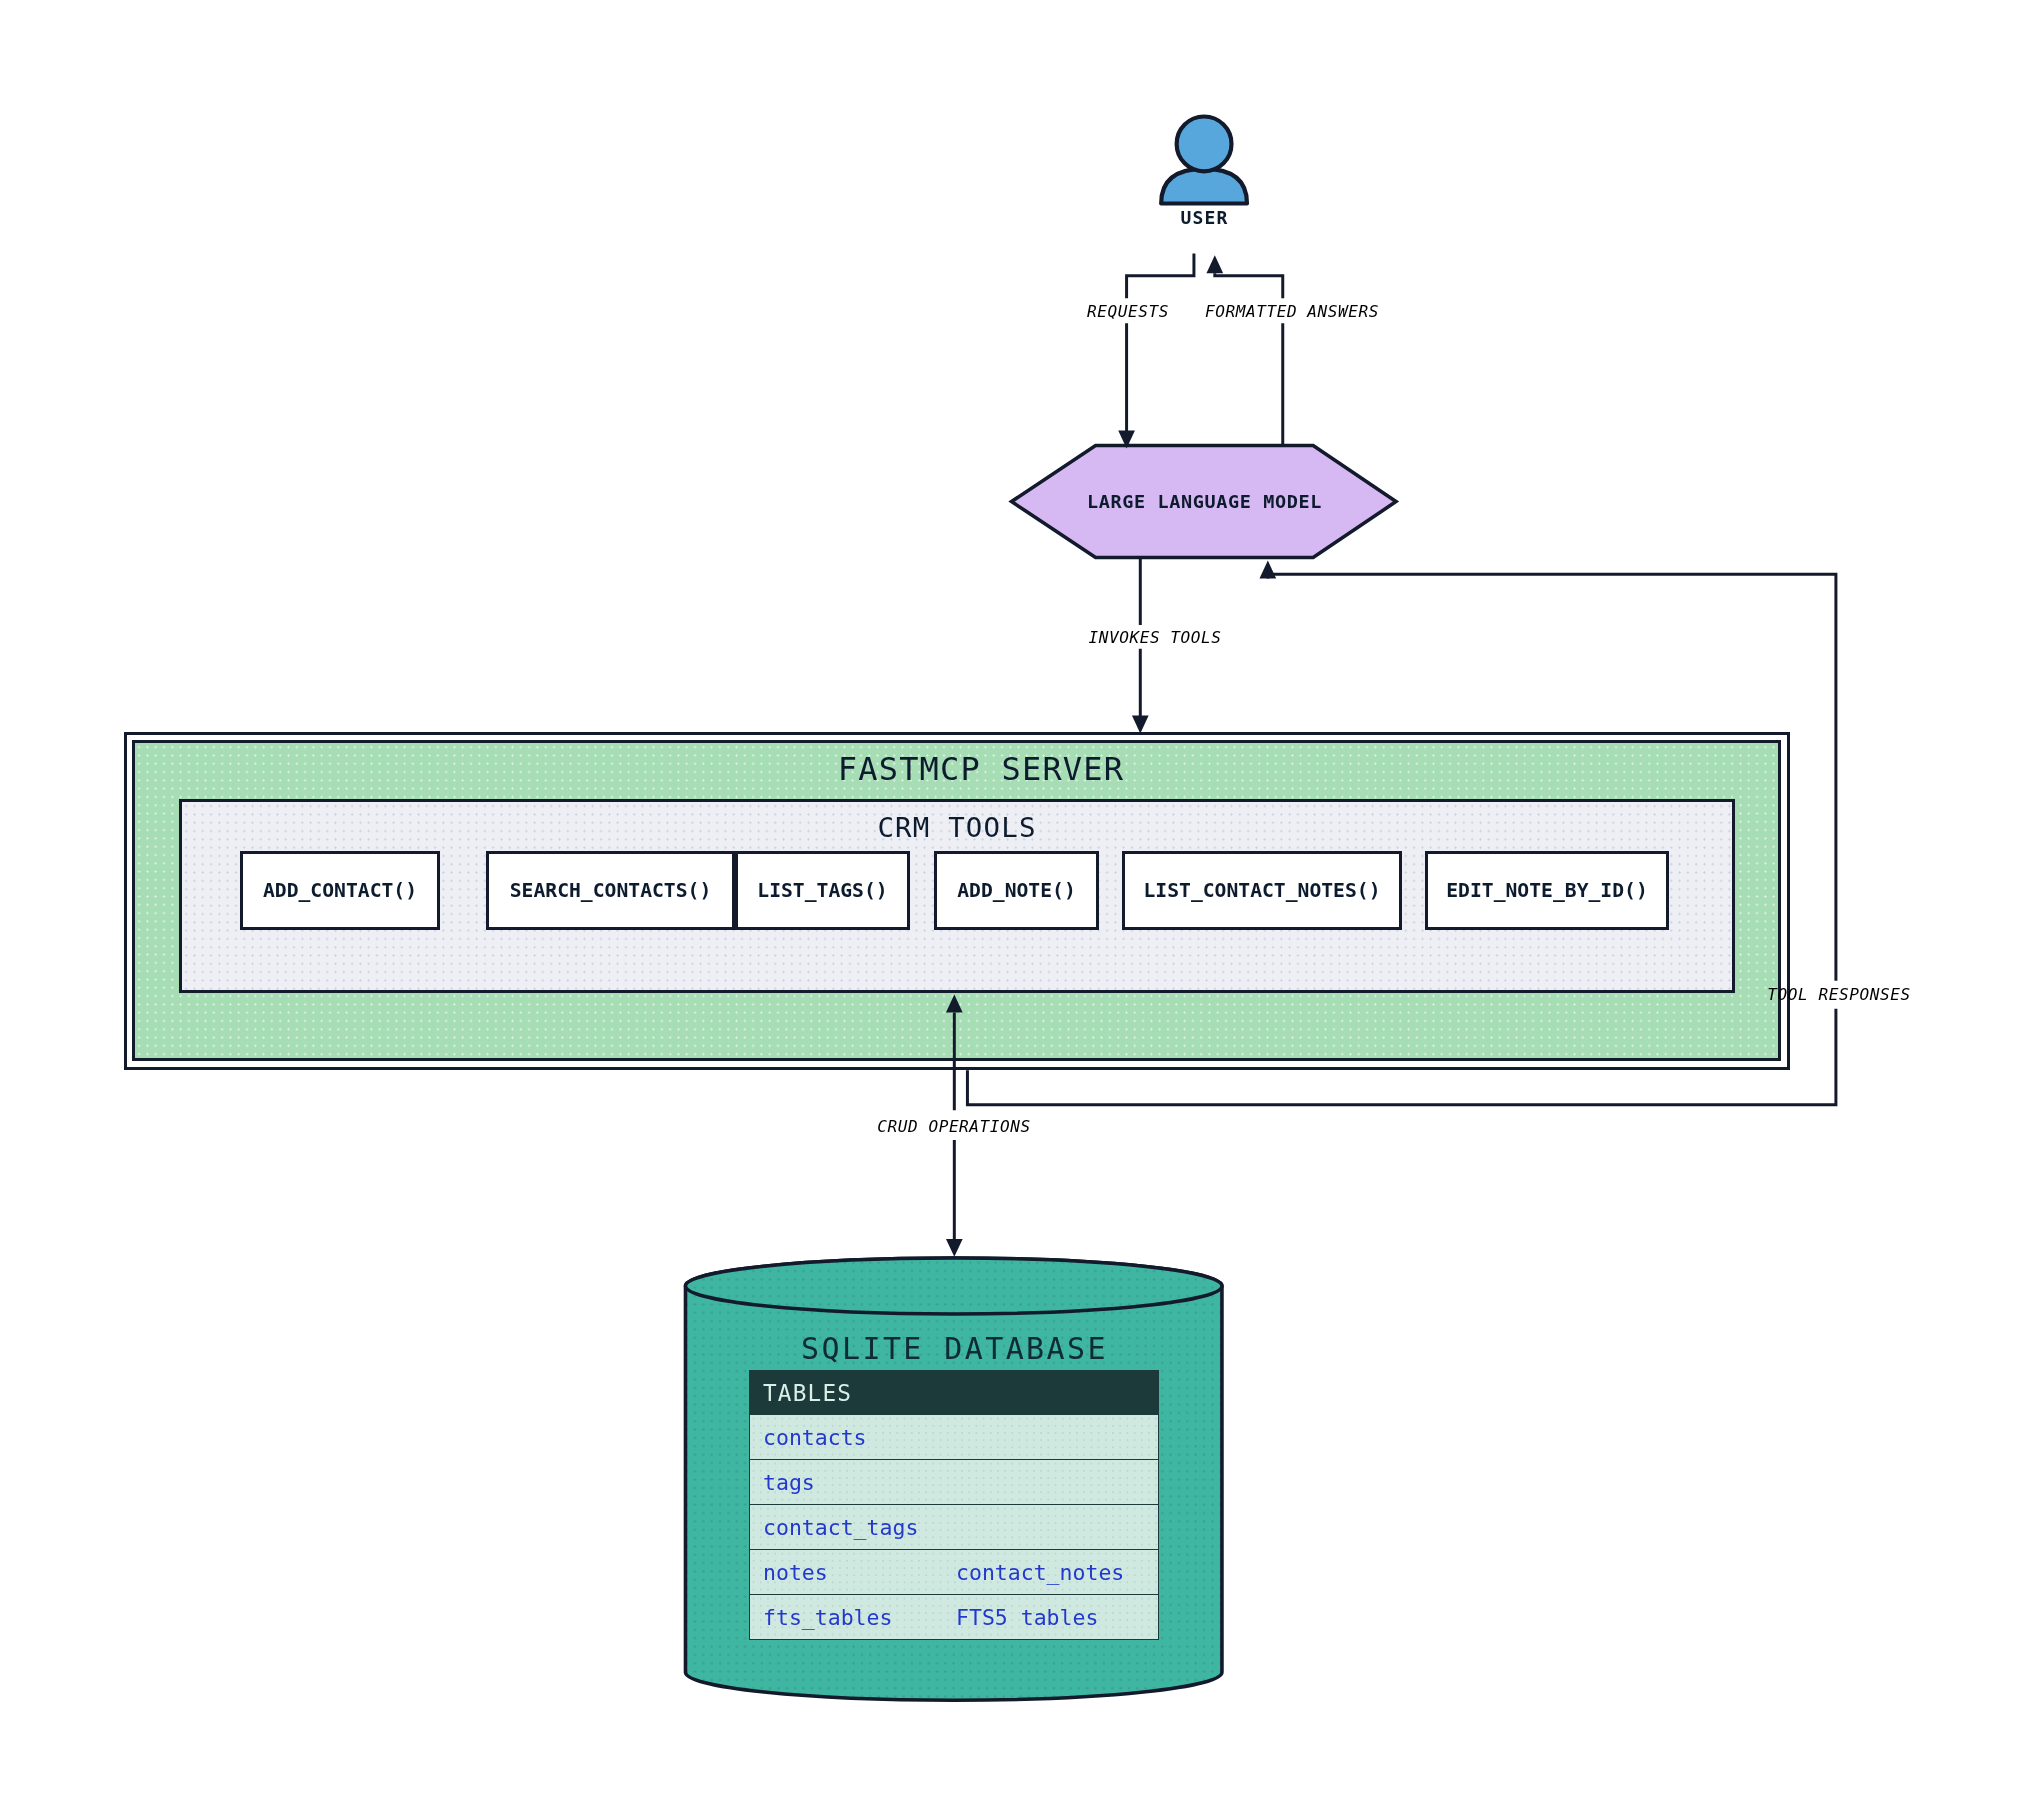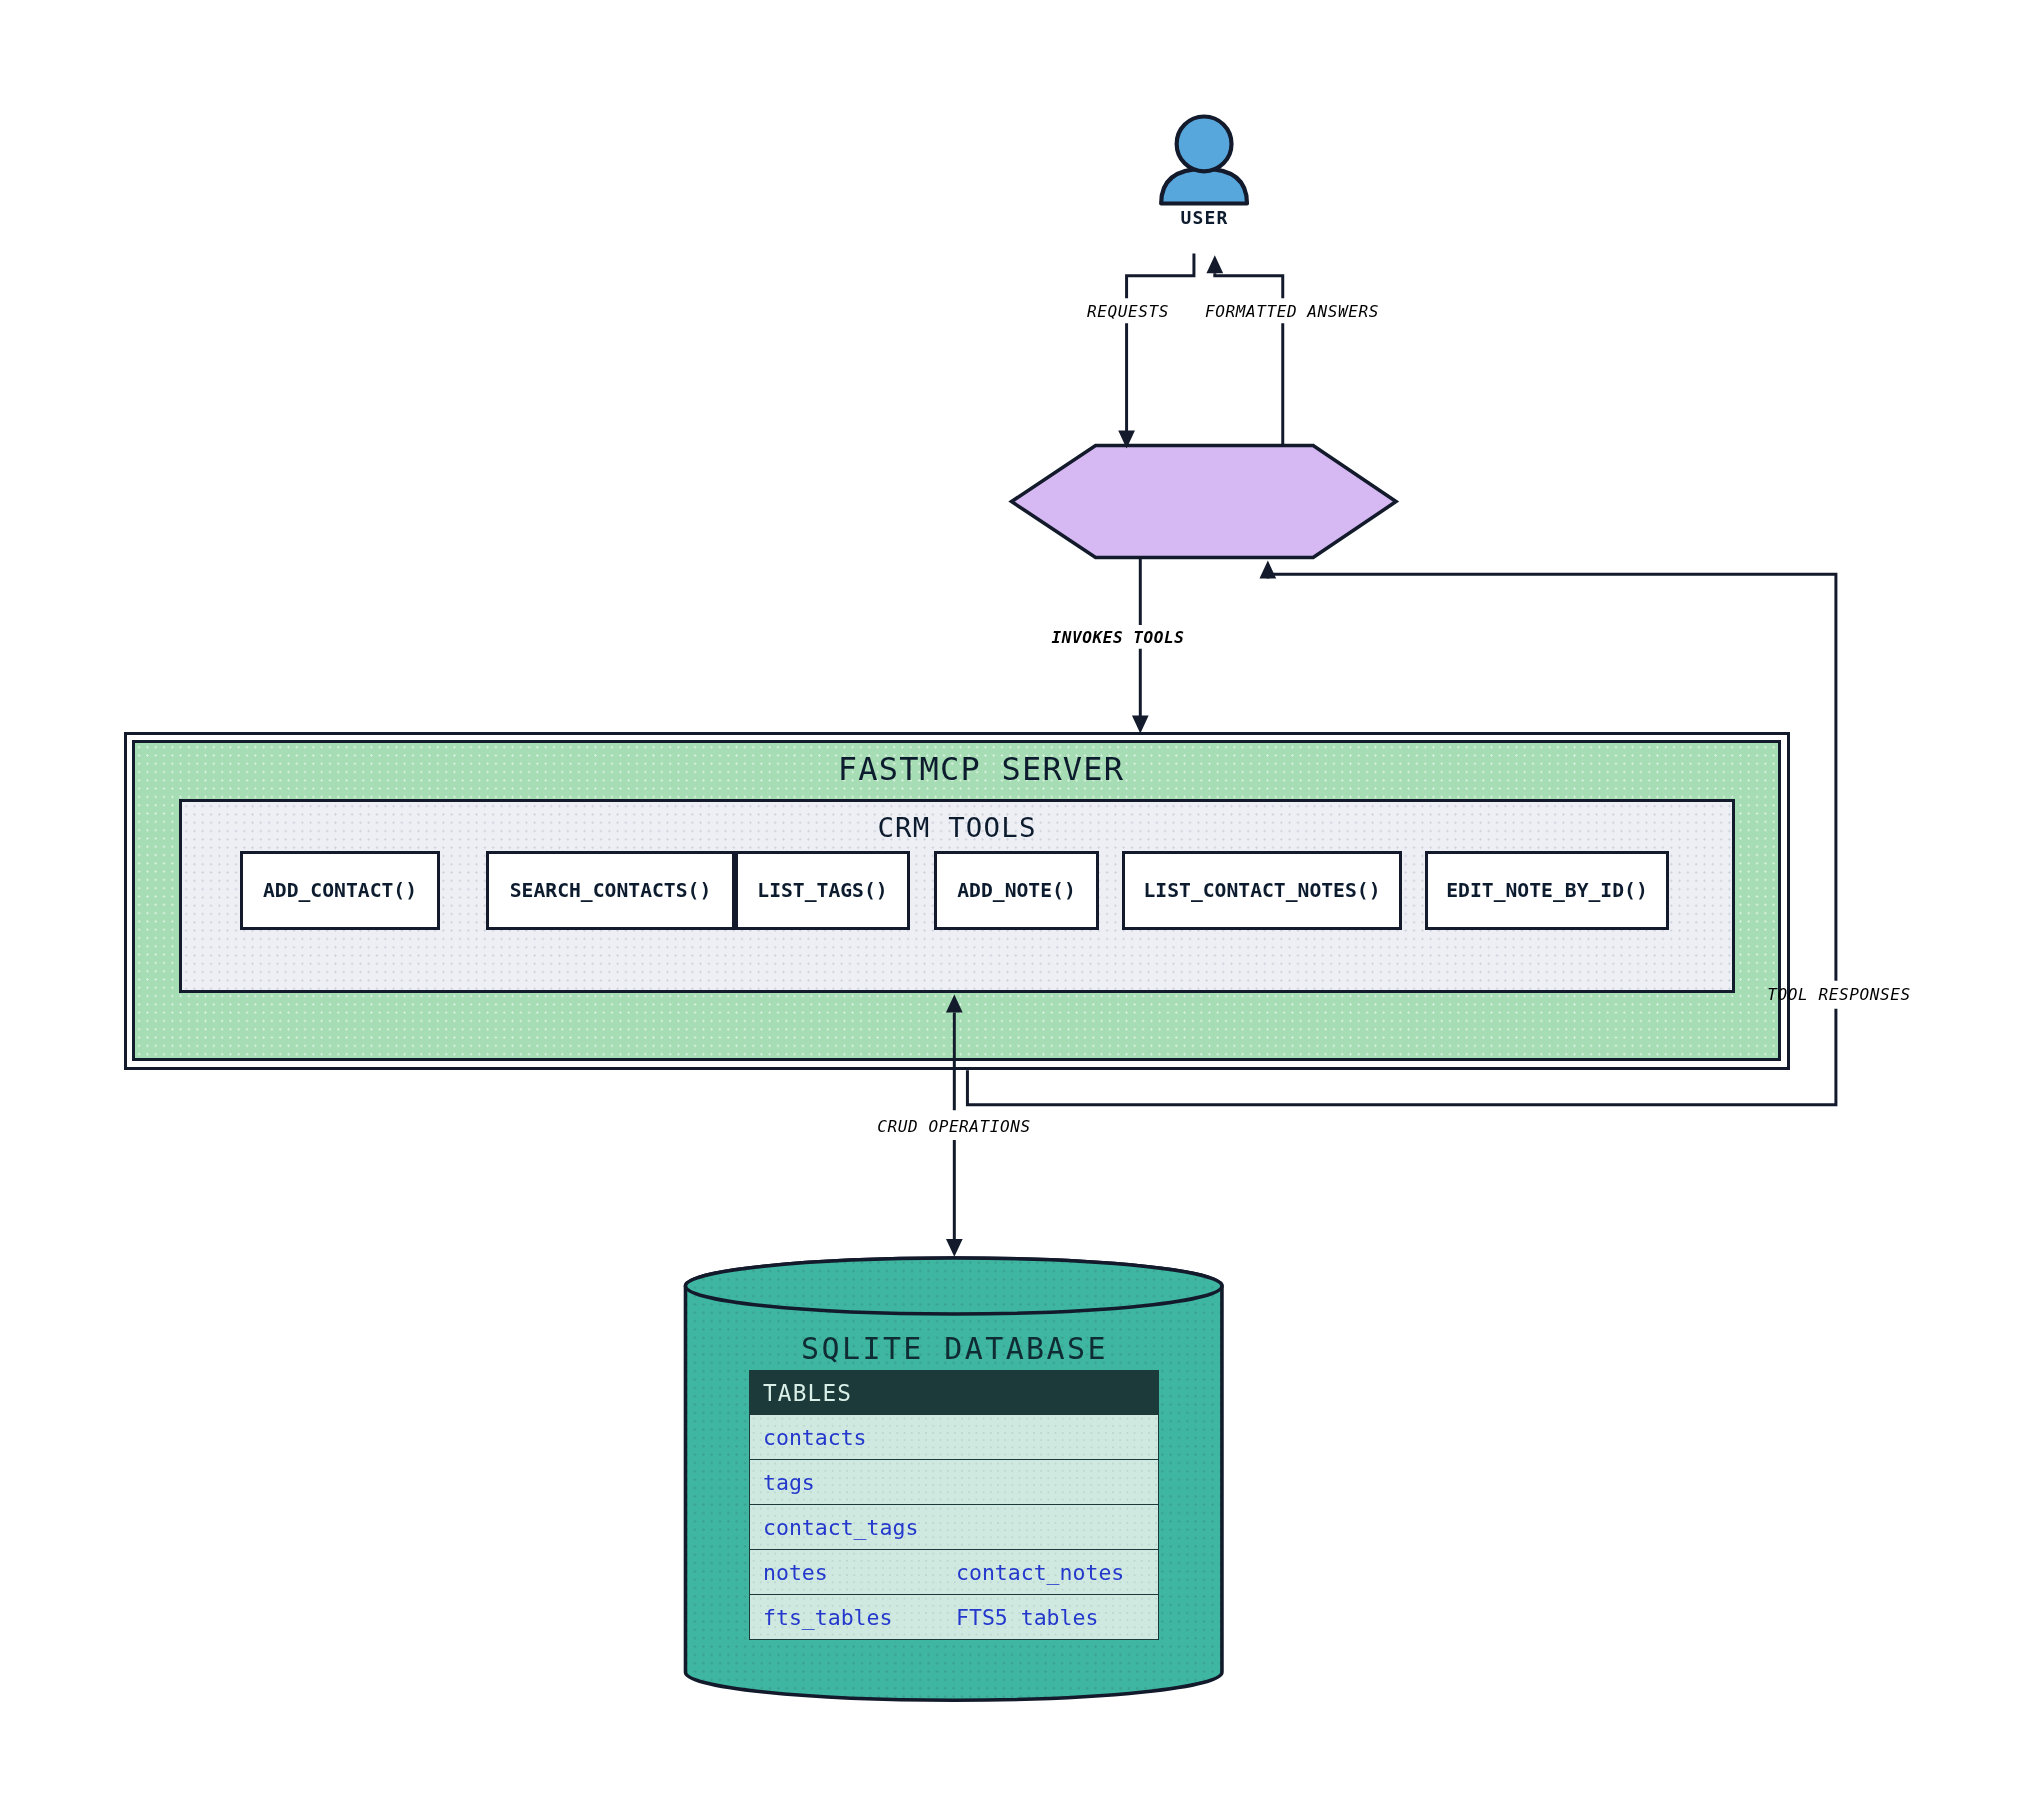--- a/index.html
+++ b/index.html
@@ -109,20 +109,21 @@
     </g>
 
     <g>
       <path class="stroke" d="M1601,1698 V1862 M1601,1912 V2078"></path>
       <polygon class="arrow" points="1601,1668 1587,1698 1615,1698"></polygon>
       <polygon class="arrow" points="1601,2108 1587,2078 1615,2078"></polygon>
     </g>
   </svg>
 
   <div class="abs node-label user-label">USER</div>
+  <div class="abs node-label llm-label">LARGE LANGUAGE MODEL</div>
 
   <div class="abs db-title">SQLITE DATABASE</div>
   <div class="abs db-table">
     <div class="hdr">TABLES</div>
     <div class="row">
       <span class="c1">contacts</span>
       <span class="c2"></span>
     </div>
     <div class="row">
       <span class="c1">tags</span>
@@ -137,18 +138,18 @@
       <span class="c2">contact_notes</span>
     </div>
     <div class="row">
       <span class="c1">fts_tables</span>
       <span class="c2">FTS5 tables</span>
     </div>
   </div>
 
   <div class="edge-label" style="left:1128px;top:311px;">REQUESTS</div>
   <div class="edge-label" style="left:1292px;top:311px;">FORMATTED ANSWERS</div>
-  <div class="edge-label" style="left:1118px;top:637px;font-weight:bold;">INVOKES TOOLS</div>
+  <div class="edge-label" style="left:1155px;top:637px;">INVOKES TOOLS</div>
   <div class="edge-label" style="left:1839px;top:994px;">TOOL RESPONSES</div>
   <div class="edge-label" style="left:954px;top:1126px;">CRUD OPERATIONS</div>
 
 </div>
 
 
 </body></html>

